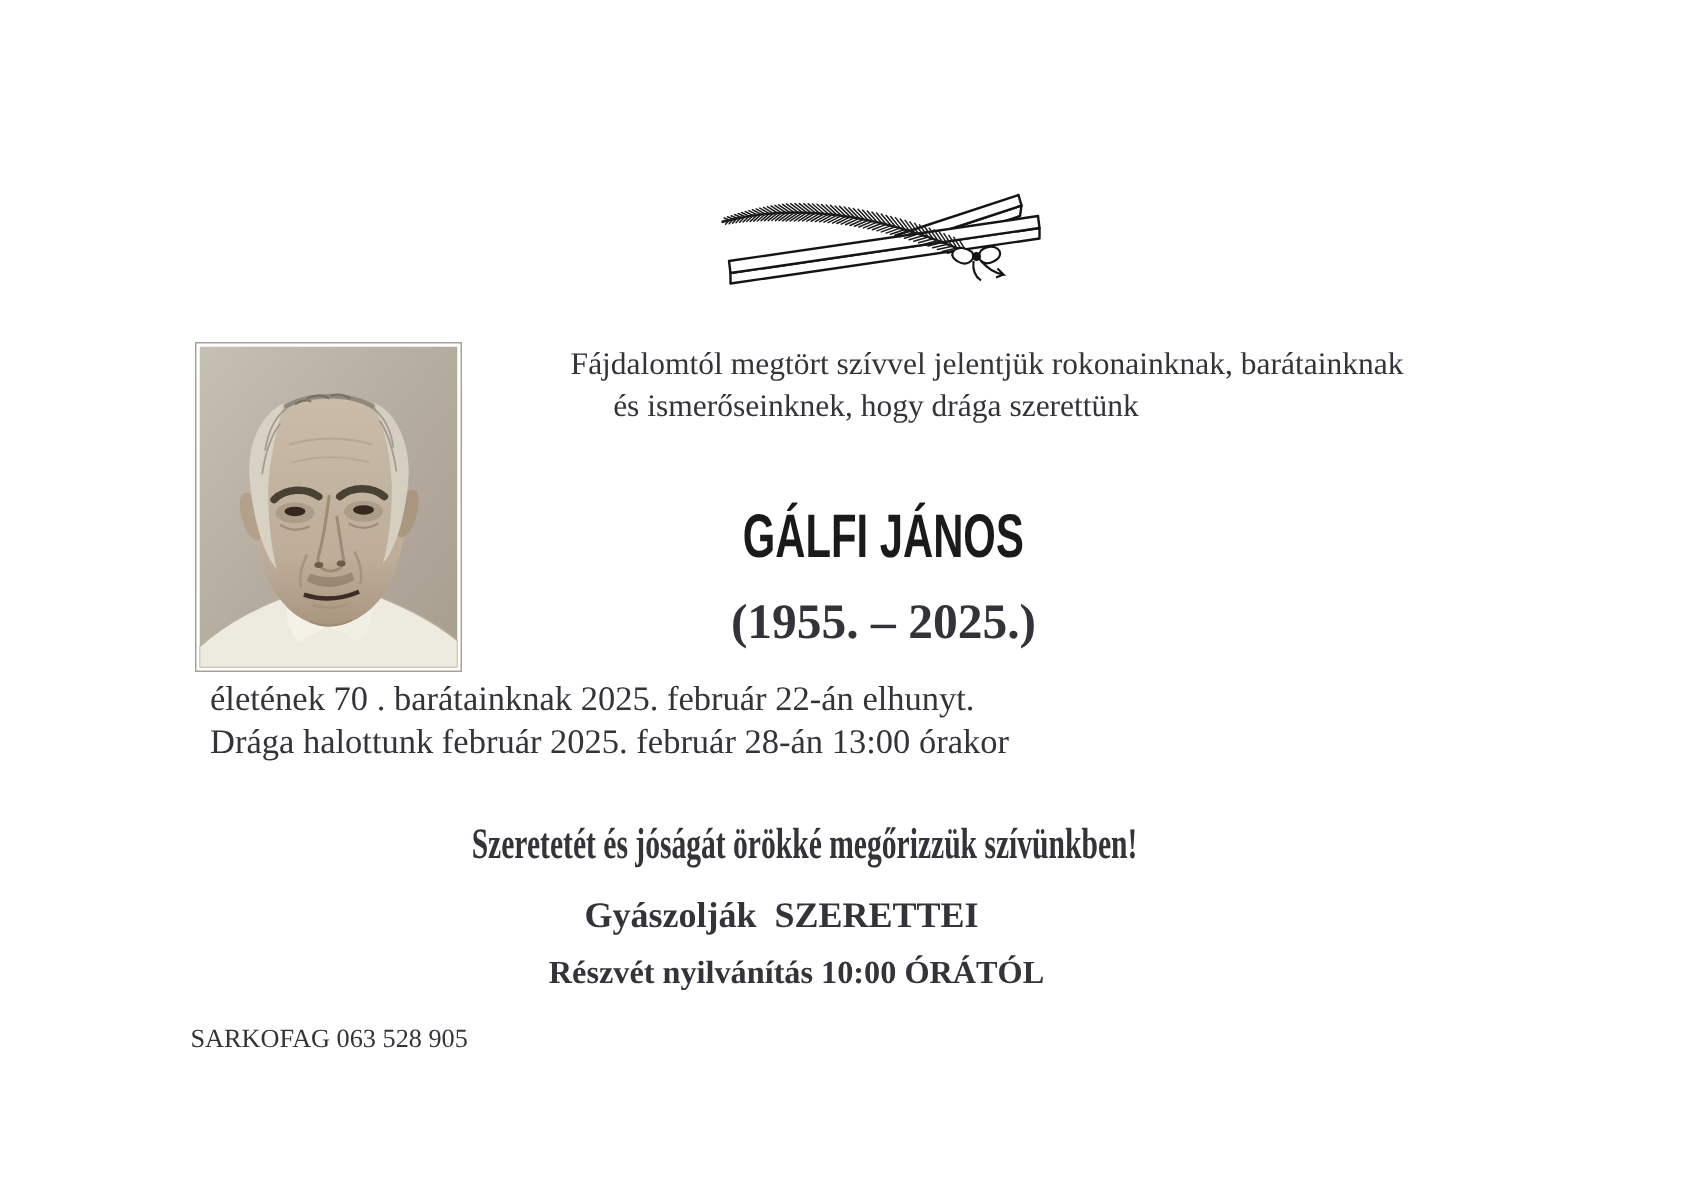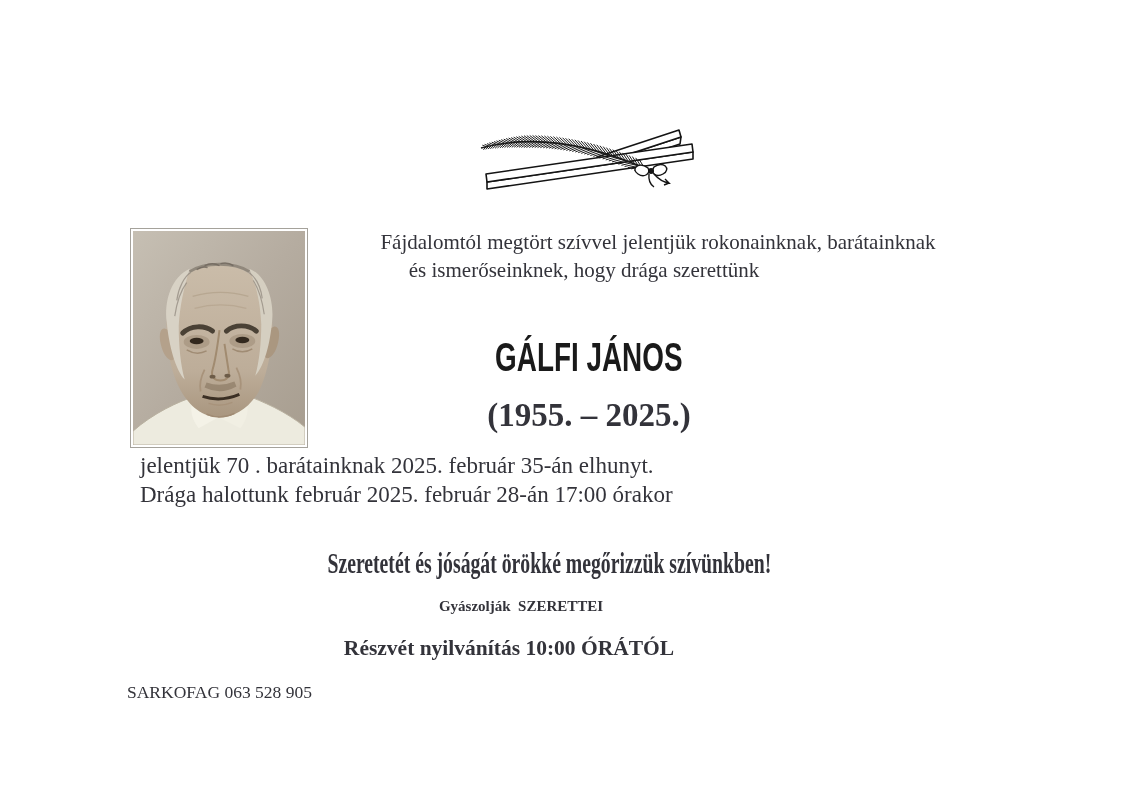--- a/index.html
+++ b/index.html
@@ -39,29 +39,29 @@
     white-space:nowrap;
   }
   
   .years-line{left:339px;top:397px;width:500px;font-weight:bold;font-size:33px;}
 
   
   .body-block{left:140px;top:452px;width:760px;font-size:23px;line-height:28.8px;}
   .body-block b{font-weight:normal;}
 
   
-  .motto-line{left:49px;top:548px;width:1000px;font-weight:bold;text-decoration:underline;}
+  .motto-line{left:36px;top:548px;width:1000px;font-weight:bold;text-decoration:underline;}
   .motto-line span{
     display:inline-block;font-size:29px;line-height:30px;
     transform:scaleX(0.68);transform-origin:50% 50%;white-space:nowrap;
   }
 
   
-  .mourners-line{left:21px;top:598px;width:1000px;font-weight:bold;font-size:15px;white-space:pre;}
-  .condolence-line{left:9px;top:636px;width:1000px;font-weight:bold;font-size:21.5px;}
+  .mourners-line{left:21px;top:598px;width:1000px;font-weight:bold;font-size:24px;white-space:pre;}
+  .condolence-line{left:31px;top:636px;width:1000px;font-weight:bold;font-size:21.5px;}
 
   
   .footer-line{left:127px;top:682px;font-weight:normal;font-size:17.5px;}
 </style>
 </head>
 <body>
 
 <div class="page">
 
   <div class="abs emblem">
@@ -264,22 +264,22 @@
   <div class="abs center intro-line intro-1">Fájdalomtól megtört szívvel jelentjük rokonainknak, barátainknak</div>
   <div class="abs center intro-line intro-2">és ismerőseinknek, hogy drága szerettünk</div>
 
   <div class="abs center name-line">
     <span>GÁLFI JÁNOS</span>
   </div>
 
   <div class="abs center years-line">(1955. – 2025.)</div>
 
   <div class="abs body-block">
-    <div><span>jelentjük </span><b>70</b><span> . barátainknak </span><b>2025. február 35-án</b><span> elhunyt.</span></div>
-    <div><span>Drága halottunk február </span><b>2025. február 28-án 17:00 órakor</b></div>
+    <div><span>életének </span><b>70</b><span> . barátainknak </span><b>2025. február 22-án</b><span> elhunyt.</span></div>
+    <div><span>Drága halottunk február </span><b>2025. február 28-án 13:00 órakor</b></div>
   </div>
 
   <div class="abs center motto-line">
     <span>Szeretetét és jóságát örökké megőrizzük szívünkben!</span>
   </div>
 
   <div class="abs center mourners-line">Gyászolják  SZERETTEI</div>
 
   <div class="abs center condolence-line">Részvét nyilvánítás 10:00 ÓRÁTÓL</div>
 

